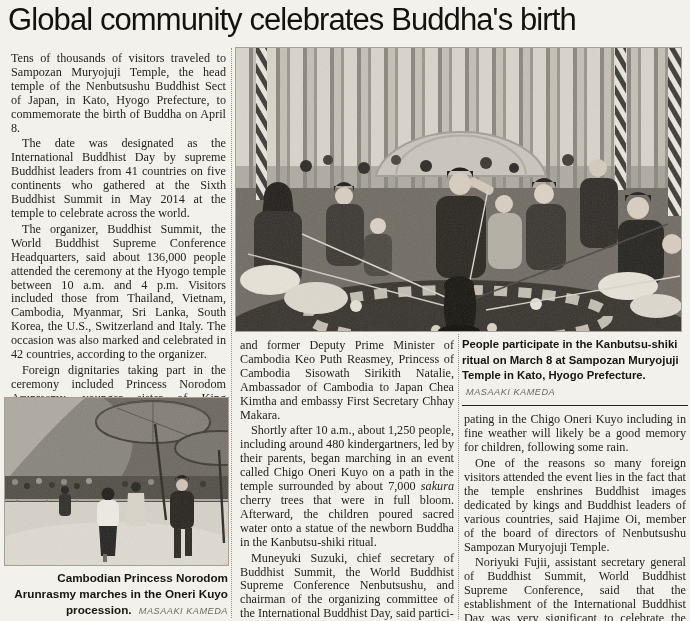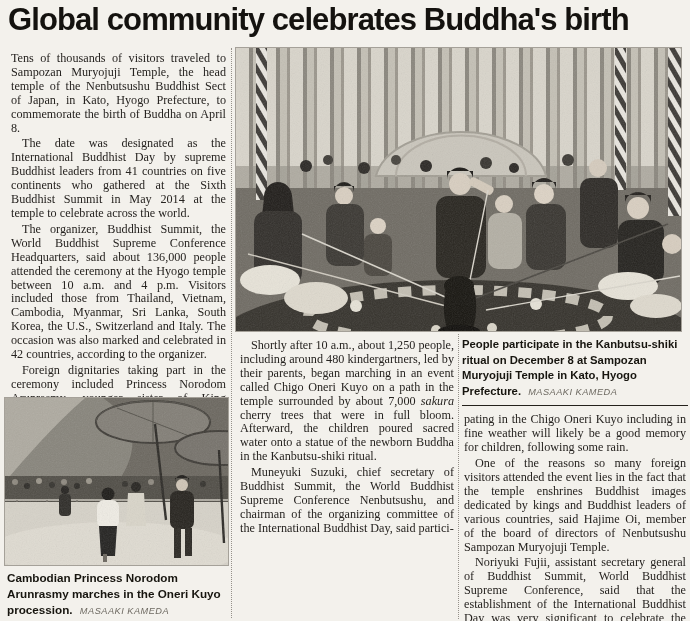--- a/index.html
+++ b/index.html
@@ -3,21 +3,21 @@
 <meta charset="utf-8">
 <style>
   html,body { margin:0; padding:0; background:#dddbd6; }
   .page {
     position:relative; width:690px; height:621px; margin:0 auto;
     background:#f3f1ec; overflow:hidden;
     font-family:"Liberation Serif", serif; color:#262320;
   }
   .headline {
     position:absolute; left:8px; top:2px; margin:0;
-    font-family:"Liberation Sans", sans-serif; font-weight:bold;
+    font-family:"Liberation Sans", sans-serif; font-weight:normal;
     font-size:31px; letter-spacing:-0.9px; color:#14120f; white-space:nowrap;
   }
   .col { position:absolute; text-align:justify; font-size:12.2px; line-height:13.9px; }
   .col p { margin:2px; padding:0;font-family:Liberation Serif, serif; }
   .col p.ind { text-indent:11px; }
   .col1 { left:9px;  top:50px;  width:219px; }
   .col2 { left:238px; top:337px; width:218px; }
   .col3 { left:462px; top:337px; width:226px; }
   .it { font-style:italic; }
   .vsep { position:absolute; width:0; border-left:1px dotted #95918a; }
@@ -28,21 +28,21 @@
   .photo-bl   { left:5px;   top:398px; width:223px; height:167px; }
   .caption {
     font-family:"Liberation Sans", sans-serif; font-weight:bold;
     font-size:11.3px; line-height:15.6px; color:#17150f; text-align:left;
   }
   .credit {
     font-family:"Liberation Sans", sans-serif; font-weight:normal;
     font-size:9.2px; letter-spacing:0.5px; color:#6e6a62; margin-left:4px;font-style:italic;
   }
   .caption-rule { border:0; border-top:1.5px solid #24211c; margin:5px 0 7px 0; }
-  .caption-bl { position:absolute; left:7px; top:570px; width:221px; font-size:11.7px; line-height:16px; }
+  .caption-bl { position:absolute; left:7px; top:570px; width:221px; font-size:11.7px; line-height:16px;text-align:right; }
 </style>
 </head>
 <body>
 
 <div class="page">
 
   <h1 class="headline">Global community celebrates Buddha's birth</h1>
 
   <div class="vsep vsep1"></div>
   <div class="vsep vsep2"></div>
@@ -152,27 +152,28 @@
         <ellipse cx="223" cy="238" rx="15" ry="10" fill="#16140f"></ellipse>
         <path d="M210,240 C206,258 208,272 212,283 L236,283 C240,272 242,258 238,240 Z" fill="#16140f"></path>
         <ellipse cx="223" cy="283" rx="21" ry="6" fill="#0f0d0a"></ellipse>
       </g>
     </g>
 
     <rect x="0" y="0" width="445" height="283" filter="url(#grain)" opacity="0.16"></rect>
   </svg>
 
   <div class="col col2">
+    <p>and former Deputy Prime Minister of Cambodia Keo Puth Reasmey, Princess of Cambodia Sisowath Sirikith Natalie, Ambassador of Cambodia to Japan Chea Kimtha and embassy First Secretary Chhay Makara.</p>
     <p class="ind"><span>Shortly after 10 a.m., about 1,250 people, including around 480 kindergartners, led by their parents, began marching in an event called Chigo Oneri Kuyo on a path in the temple surrounded by about 7,000 </span><span class="it">sakura</span><span> cherry trees that were in full bloom. Afterward, the children poured sacred water onto a statue of the newborn Buddha in the Kanbutsu-shiki ritual.</span></p>
     <p class="ind">Muneyuki Suzuki, chief secretary of Buddhist Summit, the World Buddhist Supreme Conference Nenbutsushu, and chairman of the organizing committee of the International Buddhist Day, said partici-</p>
   </div>
 
   <div class="col col3">
     <div class="caption">
-      <span>People participate in the Kanbutsu-shiki ritual on December 8 at Sampozan Muryojuji Temple in Kato, Hyogo Prefecture.</span>
+      <span>People participate in the Kanbutsu-shiki ritual on March 8 at Sampozan Muryojuji Temple in Kato, Hyogo Prefecture.</span>
       <span class="credit">MASAAKI KAMEDA</span>
     </div>
     <hr class="caption-rule">
     <p>pating in the Chigo Oneri Kuyo including in fine weather will likely be a good memory for children, following some rain.</p>
     <p class="ind">One of the reasons so many foreign visitors attended the event lies in the fact that the temple enshrines Buddhist images dedicated by kings and Buddhist leaders of various countries, said Hajime Oi, member of the board of directors of Nenbutsushu Sampozan Muryojuji Temple.</p>
     <p class="ind">Noriyuki Fujii, assistant secretary general of Buddhist Summit, World Buddhist Supreme Conference, said that the establishment of the International Buddhist Day was very significant to celebrate the date so as to spread peace to the world.</p>
   </div>
 
   <svg class="photo photo-bl" viewBox="0 0 223 167" preserveAspectRatio="none" aria-hidden="true">
     <defs>

